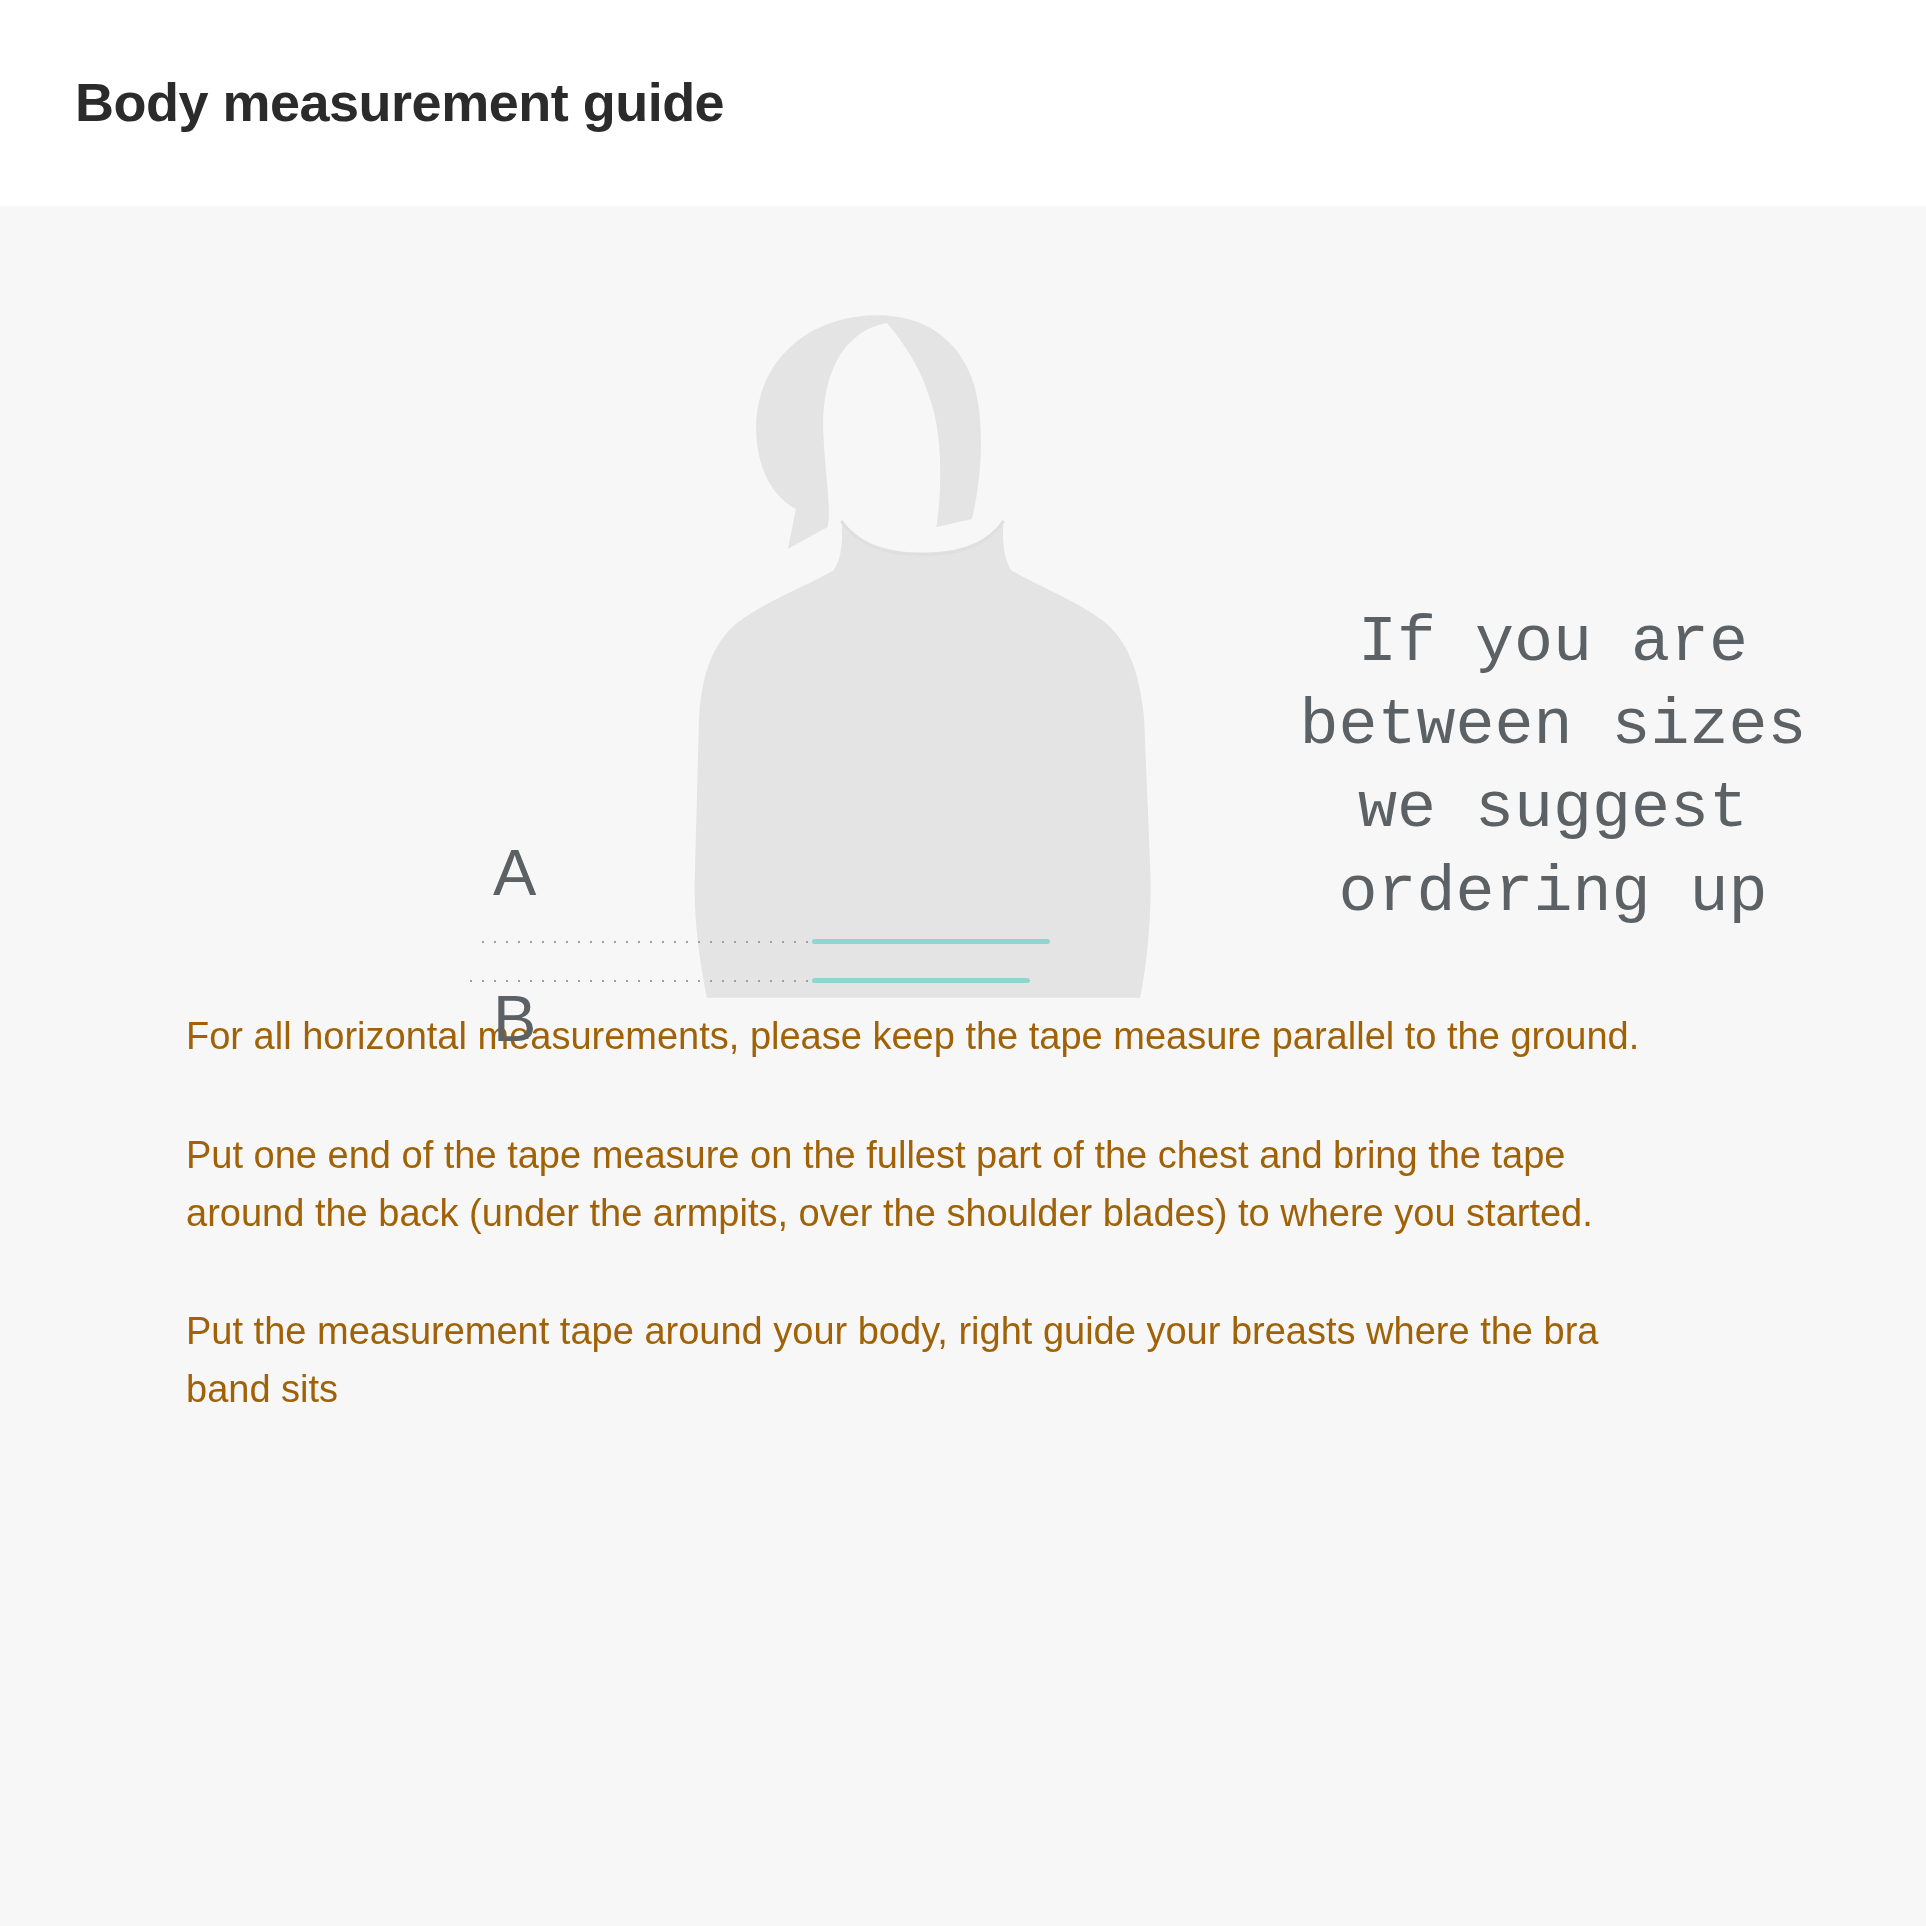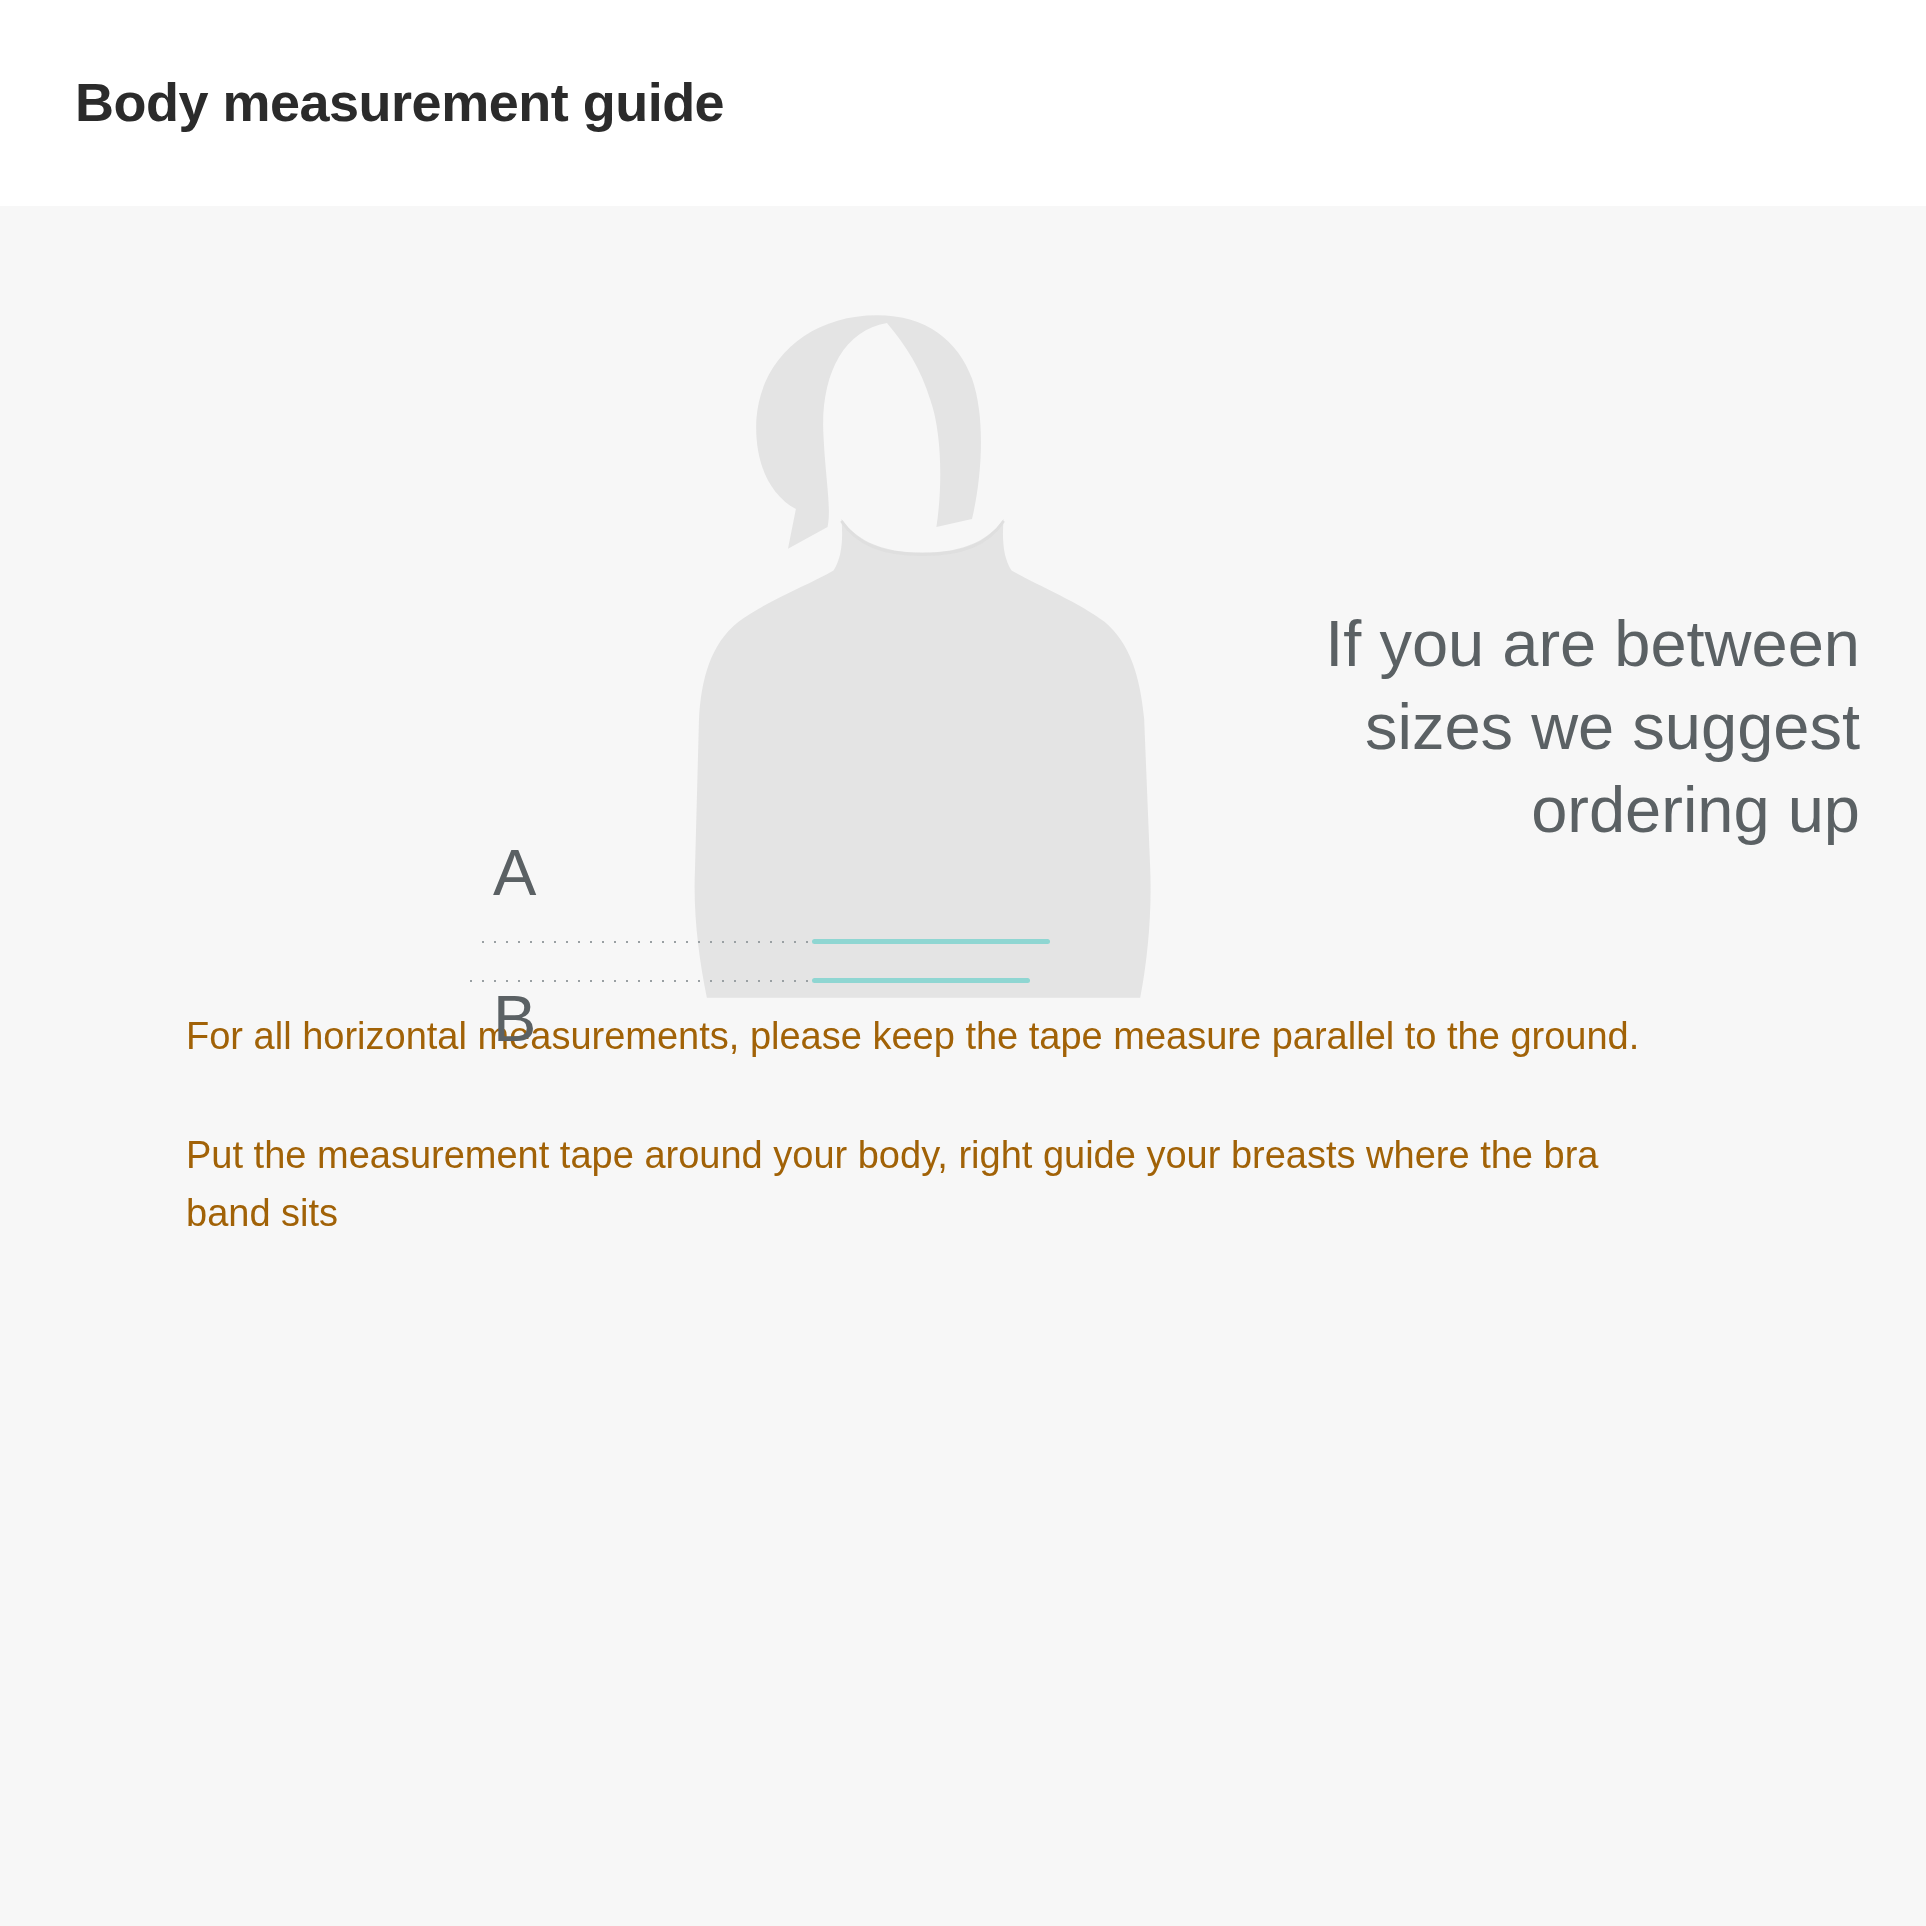--- a/index.html
+++ b/index.html
@@ -79,25 +79,26 @@
     background: #8fd6d2;
     border-radius: 3px;
   }
   .tape-a { left: 812px; top: 733px; width: 238px; }
   .tape-b { left: 812px; top: 772px; width: 218px; }
   .side-note {
     position: absolute;
     right: 67px;
     top: 396px;
     width: 614px;
-    text-align: right;
+    text-align: center;
     font-size: 65px;
     line-height: 1.28;
     color: #5b6164;
     font-weight: 300;
+    font-family: Liberation Mono, monospace;
   }
   
   .content {
     padding: 0 95px 0 186px;
     max-width: 1742px;
   }
   .para {
     font-size: 38px;
     line-height: 1.52;
     color: #a16207;
@@ -146,18 +147,19 @@
       <div class="dots-a"></div>
       <div class="dots-b"></div>
       <div class="tape-a"></div>
       <div class="tape-b"></div>
 
       <div class="side-note">If you are between sizes we suggest ordering up</div>
     </div>
 
     <div class="content">
       <p class="para">For all horizontal measurements, please keep the tape measure parallel to the ground.</p>
+      <p class="para">Put one end of the tape measure on the fullest part of the chest and bring the tape around the back (under the armpits, over the shoulder blades) to where you started.</p>
       <p class="para last">Put the measurement tape around your body, right guide your breasts where the bra band sits</p>
     </div>
 
   </div>
 </div>
 
 
 </body></html>

